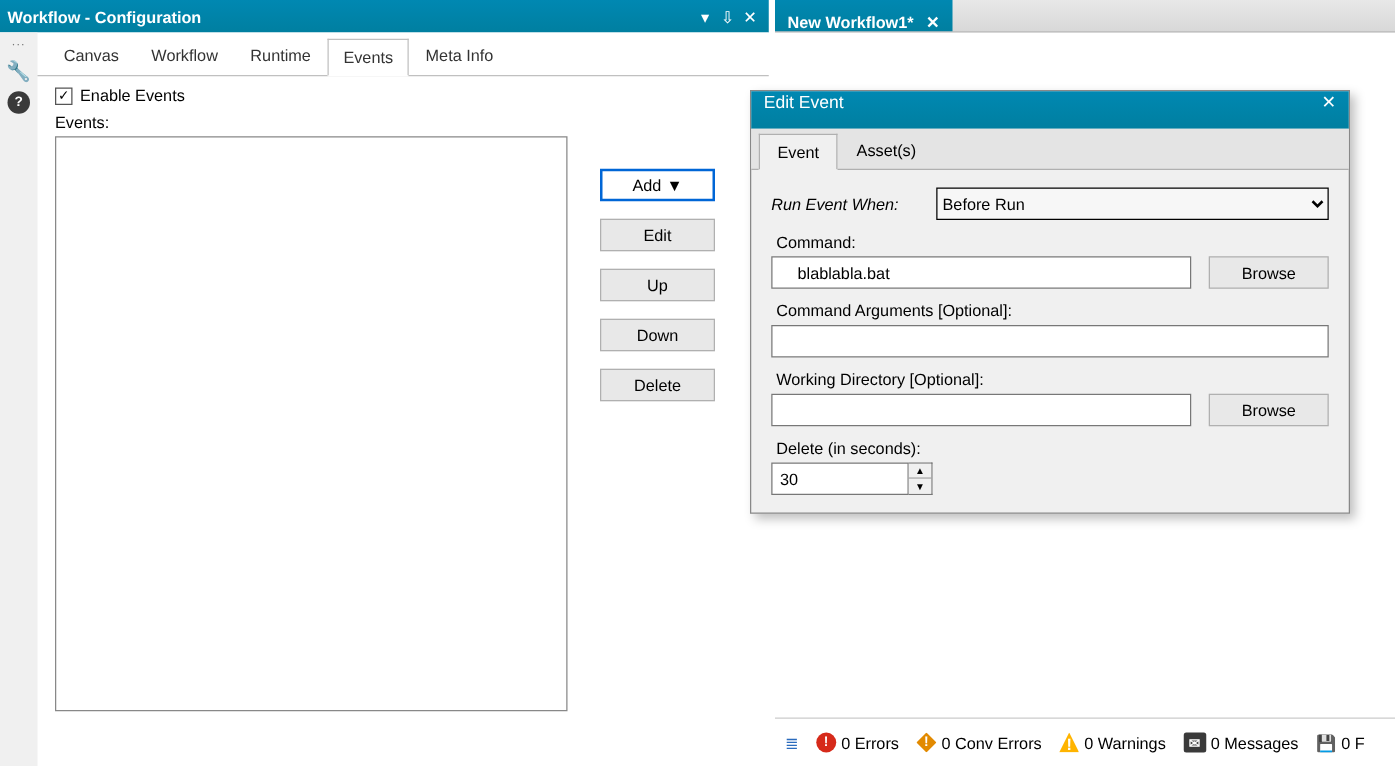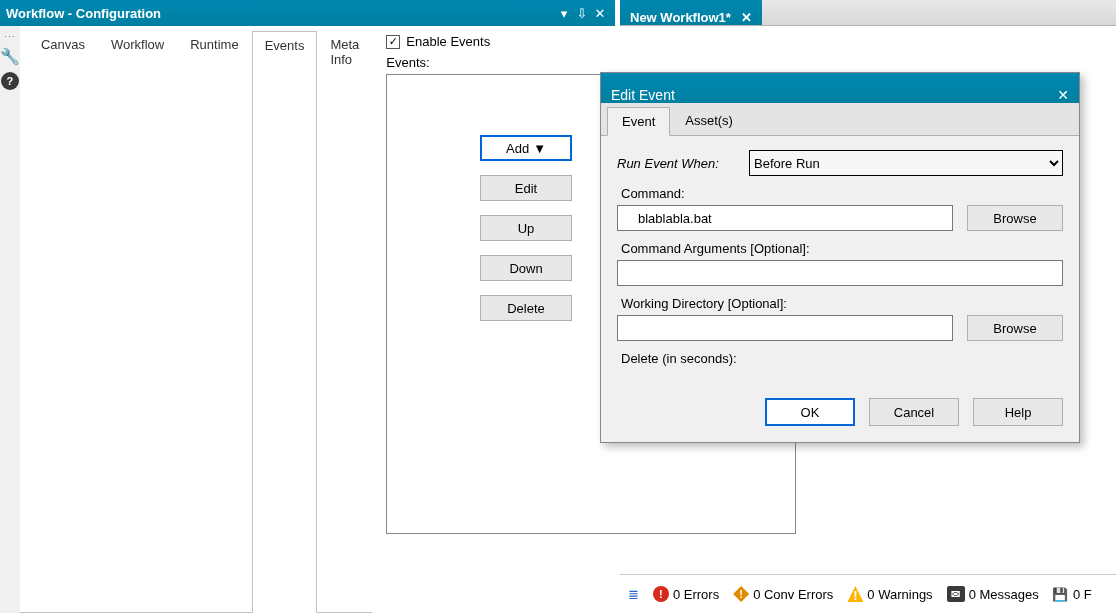--- a/index.html
+++ b/index.html
@@ -10,21 +10,21 @@
   .left-panel-titlebar { background: #007fa3; background: linear-gradient(#0088b2,#007fa0); color: #fff; height: 26px; display:flex; align-items:center; padding: 0 6px; }
   .left-panel-titlebar .title { flex:1; font-weight: 600; }
   .left-panel-titlebar .winbtn { width: 18px; text-align:center; cursor:pointer; color:#fff; }
 
   .left-toolbar { background:#f0f0f0; width: 30px; display:flex; flex-direction:column; align-items:center; padding-top:4px; gap:6px; }
   .left-toolbar .dots { letter-spacing:1px; color:#777; font-size:10px; }
   .left-toolbar .tool-icon { font-size:16px; cursor:pointer; }
   .left-toolbar .help-icon { width:18px; height:18px; background:#3a3a3a; color:#fff; border-radius:50%; display:flex; align-items:center; justify-content:center; font-size:11px; font-weight:bold; cursor:pointer;}
 
   .left-body { display:flex; flex:1; background:#fff; }
-  .left-main { flex:1; display:flex; padding:0; }
+  .left-main { flex:1; display:flex; flex-direction:column; padding:0; }
 
   .tabbar { display:flex; border-bottom:1px solid #c0c0c0; padding-left:8px; }
   .tabbar .tab { padding:6px 12px 7px; margin-top:4px; border:1px solid transparent; border-bottom:none; color:#333; cursor:pointer;}
   .tabbar .tab.active { background:#fff; border:1px solid #c0c0c0; border-bottom:1px solid #fff; position:relative; top:1px; }
 
   .config-area { padding:8px 14px; flex:1; display:flex; flex-direction:column; }
   .checkbox-row { display:flex; align-items:center; gap:6px; margin-bottom:4px;}
   .checkbox-row .chk { width:14px; height:14px; border:1px solid #555; display:inline-flex; align-items:center; justify-content:center; font-size:11px; color:#000; cursor:pointer;}
   .events-label { margin:2px 0 4px 0; }
   .events-list { border:1px solid #888; width:410px; height:460px; background:#fff; }
@@ -33,21 +33,21 @@
   .btn-col button.primary { background:#fff; border:2px solid #0066d6; }
   .btn-col button .tri { display:inline-block; margin-left:4px;}
 
   
   .doc-tabbar { position:absolute; left:620px; top:0; right:0; height:26px; background:linear-gradient(#e8e8e8,#d8d8d8); border-bottom:1px solid #b0b0b0; display:flex; align-items:flex-end;}
   .doc-tabbar .doc-tab { background:linear-gradient(#0088b2,#007fa0); color:#fff; height:26px; display:flex; align-items:flex-end; padding:0 10px; gap:10px; font-weight:600;}
   .doc-tabbar .doc-tab .x { cursor:pointer; }
 
   
   .dialog { position:absolute; left:600px; top:72px; width:480px; background:#f0f0f0; border:1px solid #888; box-shadow:4px 4px 8px rgba(0,0,0,0.25);}
-  .dialog .dlg-titlebar { background:linear-gradient(#0088b2,#007fa0); color:#fff; height:30px; display:flex; align-items:flex-end; padding:0 10px; }
+  .dialog .dlg-titlebar { background:linear-gradient(#0088b2,#007fa0); color:#fff; height:30px; display:flex; align-items:flex-start; padding:0 10px; }
   .dialog .dlg-titlebar .dlg-title { flex:1; font-size:14px; }
   .dialog .dlg-titlebar .dlg-x { cursor:pointer; font-size:14px; }
   .dlg-tabs { display:flex; border-bottom:1px solid #b0b0b0; padding-left:6px; background:#e4e4e4;}
   .dlg-tabs .dtab { padding:6px 14px; margin-top:3px; border:1px solid transparent; border-bottom:none; cursor:pointer;}
   .dlg-tabs .dtab.active { background:#f0f0f0; border:1px solid #b0b0b0; border-bottom:1px solid #f0f0f0; position:relative; top:1px;}
   .dlg-body { padding:14px 16px; }
   .row { display:flex; align-items:center; gap:10px; margin-bottom:10px;}
   .row label { min-width: auto;}
   .row-when label { width:122px;font-style:italic; }
   .row-when select { flex:1; height:26px; border:1px solid #000000; background:#f7f7f7;}
@@ -149,25 +149,27 @@
     <div class="field-label">Command Arguments [Optional]:</div>
     <div class="field-row">
       <input type="text" value="" style="">
     </div>
     <div class="field-label">Working Directory [Optional]:</div>
     <div class="field-row">
       <input type="text" value="" style="">
       <button>Browse</button>
     </div>
     <div class="field-label">Delete (in seconds):</div>
-  </div>
-  <div class="dlg-footer">
-    <button class="primary">OK</button>
-    <button>Cancel</button>
-    <button>Help</button>
+    <div class="timeout-row">
+      <input type="text" value="30" style="">
+      <div class="spinner">
+        <div>▲</div>
+        <div>▼</div>
+      </div>
+    </div>
   </div>
 </div>
 
 <div class="statusbar">
   <span style="color:#2a6bbd;">≣</span>
   <div class="sitem">
     <span class="sicon circle err">!</span>
     <span>0 Errors</span>
   </div>
   <div class="sitem">

